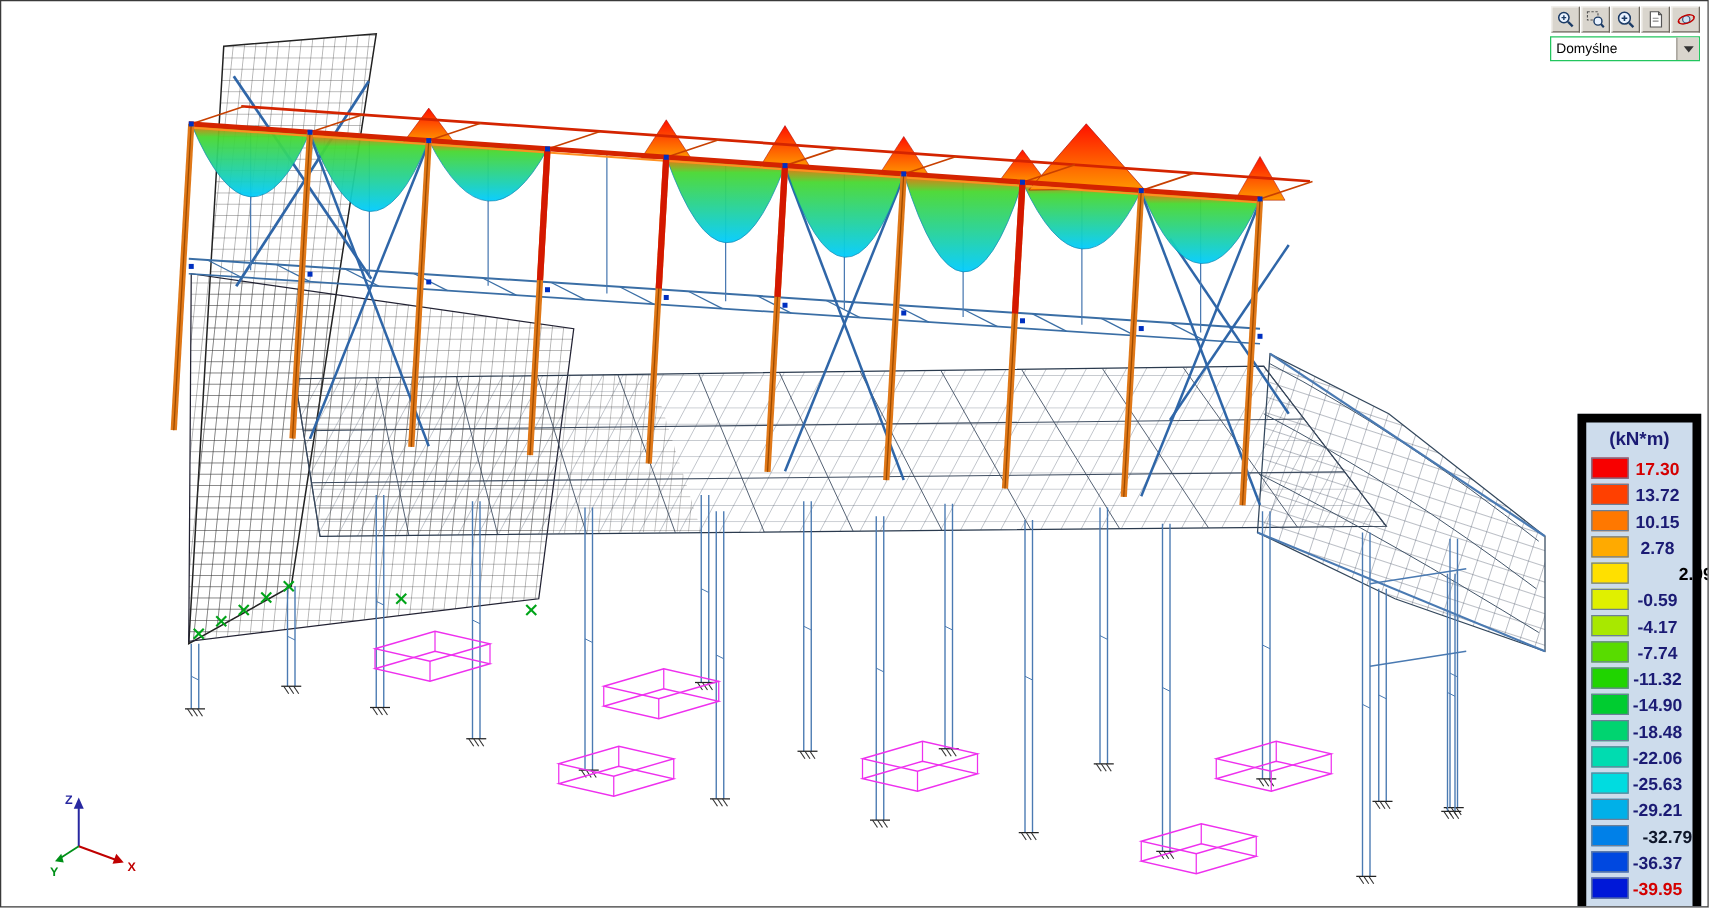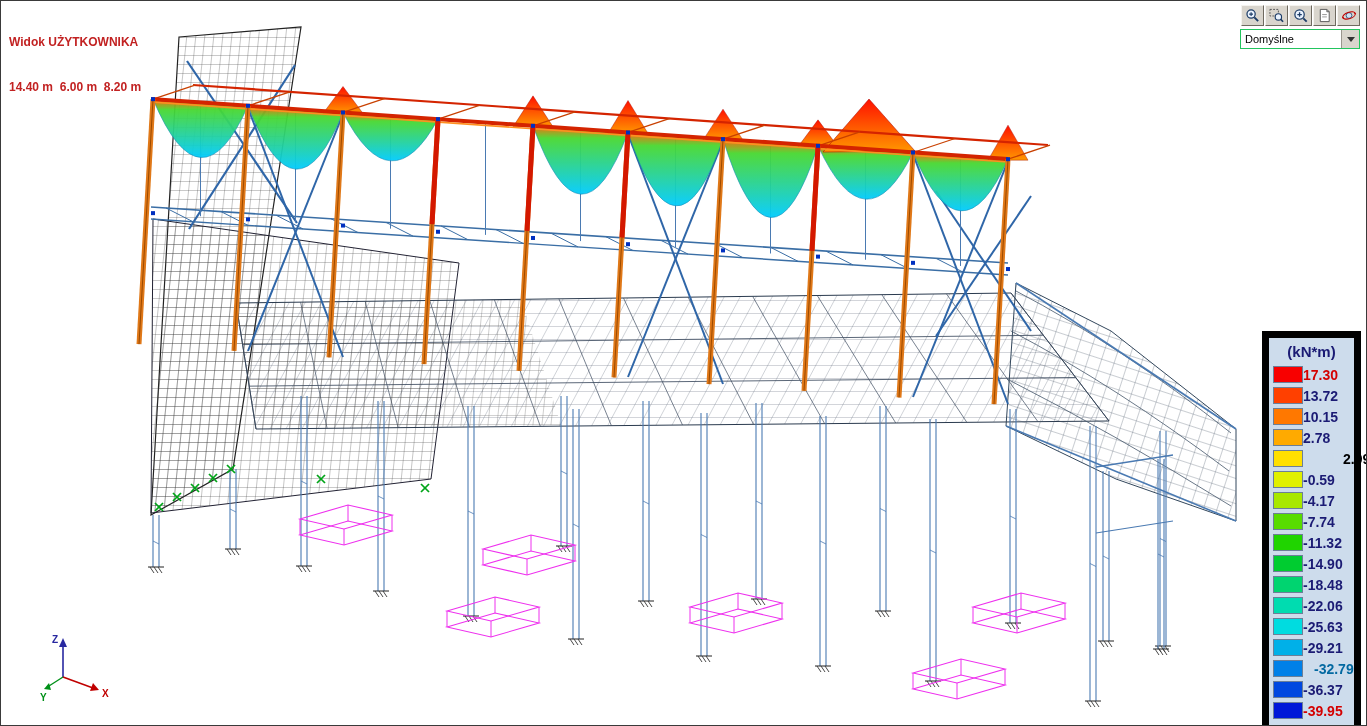--- a/index.html
+++ b/index.html
@@ -18,21 +18,21 @@
   
   .preset{position:absolute;right:6px;top:28px;width:120px;height:20px;background:#fff;border:1px solid #22c55e;display:flex;align-items:stretch;box-sizing:border-box;}
   .preset-value{flex:1;font-size:11px;color:#000;padding:3px 0 0 4px;overflow:hidden;white-space:nowrap;}
   .preset-btn{width:17px;background:#d9d5cd;border-left:1px solid #9a968e;display:flex;align-items:center;justify-content:center;cursor:pointer;}
   .dd-arrow{width:0;height:0;border-left:4px solid transparent;border-right:4px solid transparent;border-top:5px solid #333;}
   
   .legend{position:absolute;right:5px;top:330px;width:99px;background:#cddcec;border:7px solid #000000;padding:3px 4px 4px 4px;box-sizing:border-box;}
   .legend-title{font-size:15px;font-weight:bold;color:#1b1b74;text-align:center;padding:2px 0 4px 0;}
   .legend-row{display:flex;align-items:center;height:21px;}
   .legend-swatch{width:30px;height:17px;border:1px solid #6b7f98;box-sizing:border-box;flex:none;}
-  .legend-value{flex:1;text-align:left;font-size:14px;font-weight:bold;padding-right:1px;}
+  .legend-value{flex:1;text-align:center;font-size:14px;font-weight:bold;padding-right:1px;}
   
   .axis-triad{position:absolute;left:38px;top:628px;}
   .axis-triad text{font-family:"Liberation Sans",sans-serif;font-size:10px;font-weight:bold;}
 </style>
 </head>
 <body>
 
 <div class="app">
 
   <svg id="model" class="viewport-svg" width="1367" height="726" viewBox="0 0 1367 726">
@@ -362,24 +362,20 @@
       <line x1="208" y1="473" x2="216" y2="481" stroke="#00a418" stroke-width="1.7"></line>
       <line x1="208" y1="481" x2="216" y2="473" stroke="#00a418" stroke-width="1.7"></line>
       <line x1="226" y1="464" x2="234" y2="472" stroke="#00a418" stroke-width="1.7"></line>
       <line x1="226" y1="472" x2="234" y2="464" stroke="#00a418" stroke-width="1.7"></line>
       <line x1="316" y1="474" x2="324" y2="482" stroke="#00a418" stroke-width="1.7"></line>
       <line x1="316" y1="482" x2="324" y2="474" stroke="#00a418" stroke-width="1.7"></line>
       <line x1="420" y1="483" x2="428" y2="491" stroke="#00a418" stroke-width="1.7"></line>
       <line x1="420" y1="491" x2="428" y2="483" stroke="#00a418" stroke-width="1.7"></line>
     </svg>
 
-  <div class="view-label">
-    <div>Widok UŻYTKOWNIKA</div>
-    <div>14.40 m  6.00 m  8.20 m</div>
-  </div>
 
   <div class="toolbar">
     <button class="tb-btn" title="">
       <span>
           <svg width="15" height="15" viewBox="0 0 16 16">
             <circle cx="6.5" cy="6.5" r="4.4" fill="#eaf3ff" stroke="#1b3b66" stroke-width="1.3"></circle>
             <path d="M4.5 6.5h4M6.5 4.5v4" stroke="#1b3b66" stroke-width="1.2"></path>
             <path d="M10 10l4 4" stroke="#1b3b66" stroke-width="2"></path>
           </svg>
         </span>
@@ -484,21 +480,21 @@
         <div class="legend-row">
           <span class="legend-swatch" style="background: rgb(0, 220, 224);"></span>
           <span class="legend-value" style="color: rgb(27, 27, 116);">-25.63</span>
         </div>
         <div class="legend-row">
           <span class="legend-swatch" style="background: rgb(0, 176, 232);"></span>
           <span class="legend-value" style="color: rgb(27, 27, 116);">-29.21</span>
         </div>
         <div class="legend-row">
           <span class="legend-swatch" style="background: rgb(0, 128, 232);"></span>
-          <span class="legend-value" style="color: #0369a1; padding-left: 11px;">-32.79</span>
+          <span class="legend-value" style="color: #0f172a; padding-left: 11px;">-32.79</span>
         </div>
         <div class="legend-row">
           <span class="legend-swatch" style="background: rgb(0, 72, 224);"></span>
           <span class="legend-value" style="color: rgb(27, 27, 116);">-36.37</span>
         </div>
         <div class="legend-row">
           <span class="legend-swatch" style="background: rgb(0, 24, 216);"></span>
           <span class="legend-value" style="color: rgb(212, 0, 0);">-39.95</span>
         </div>
       </div>

